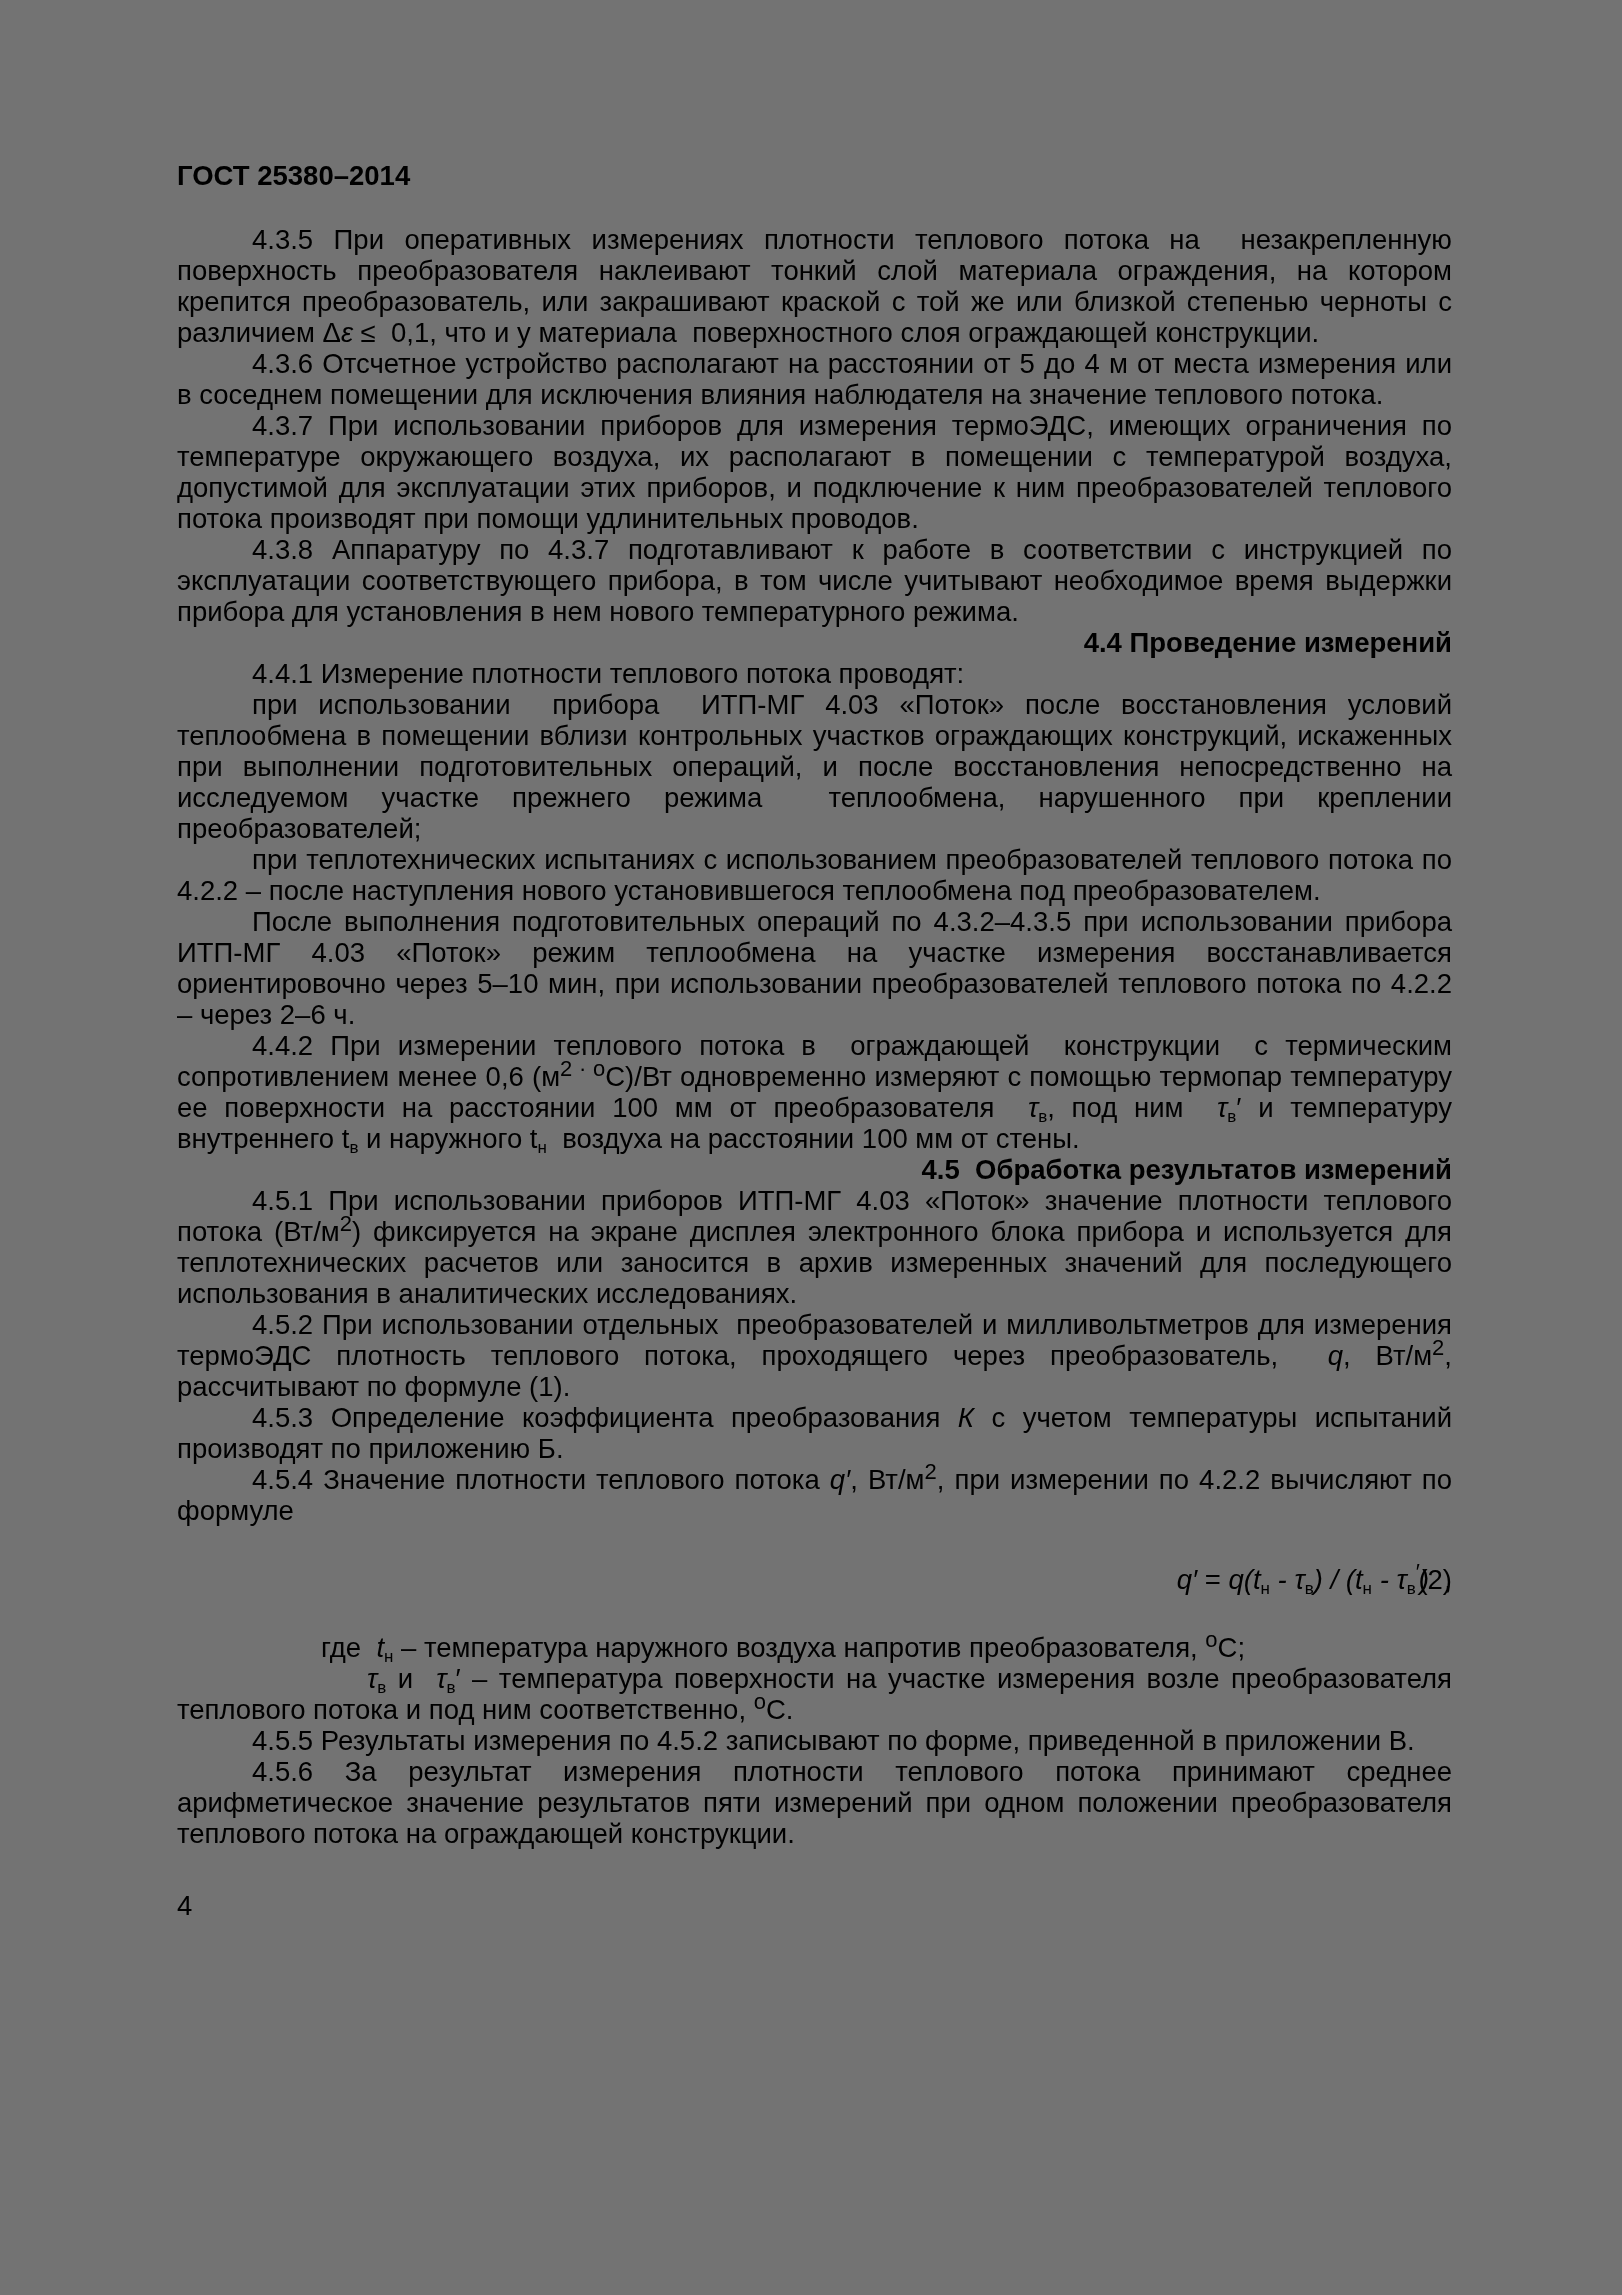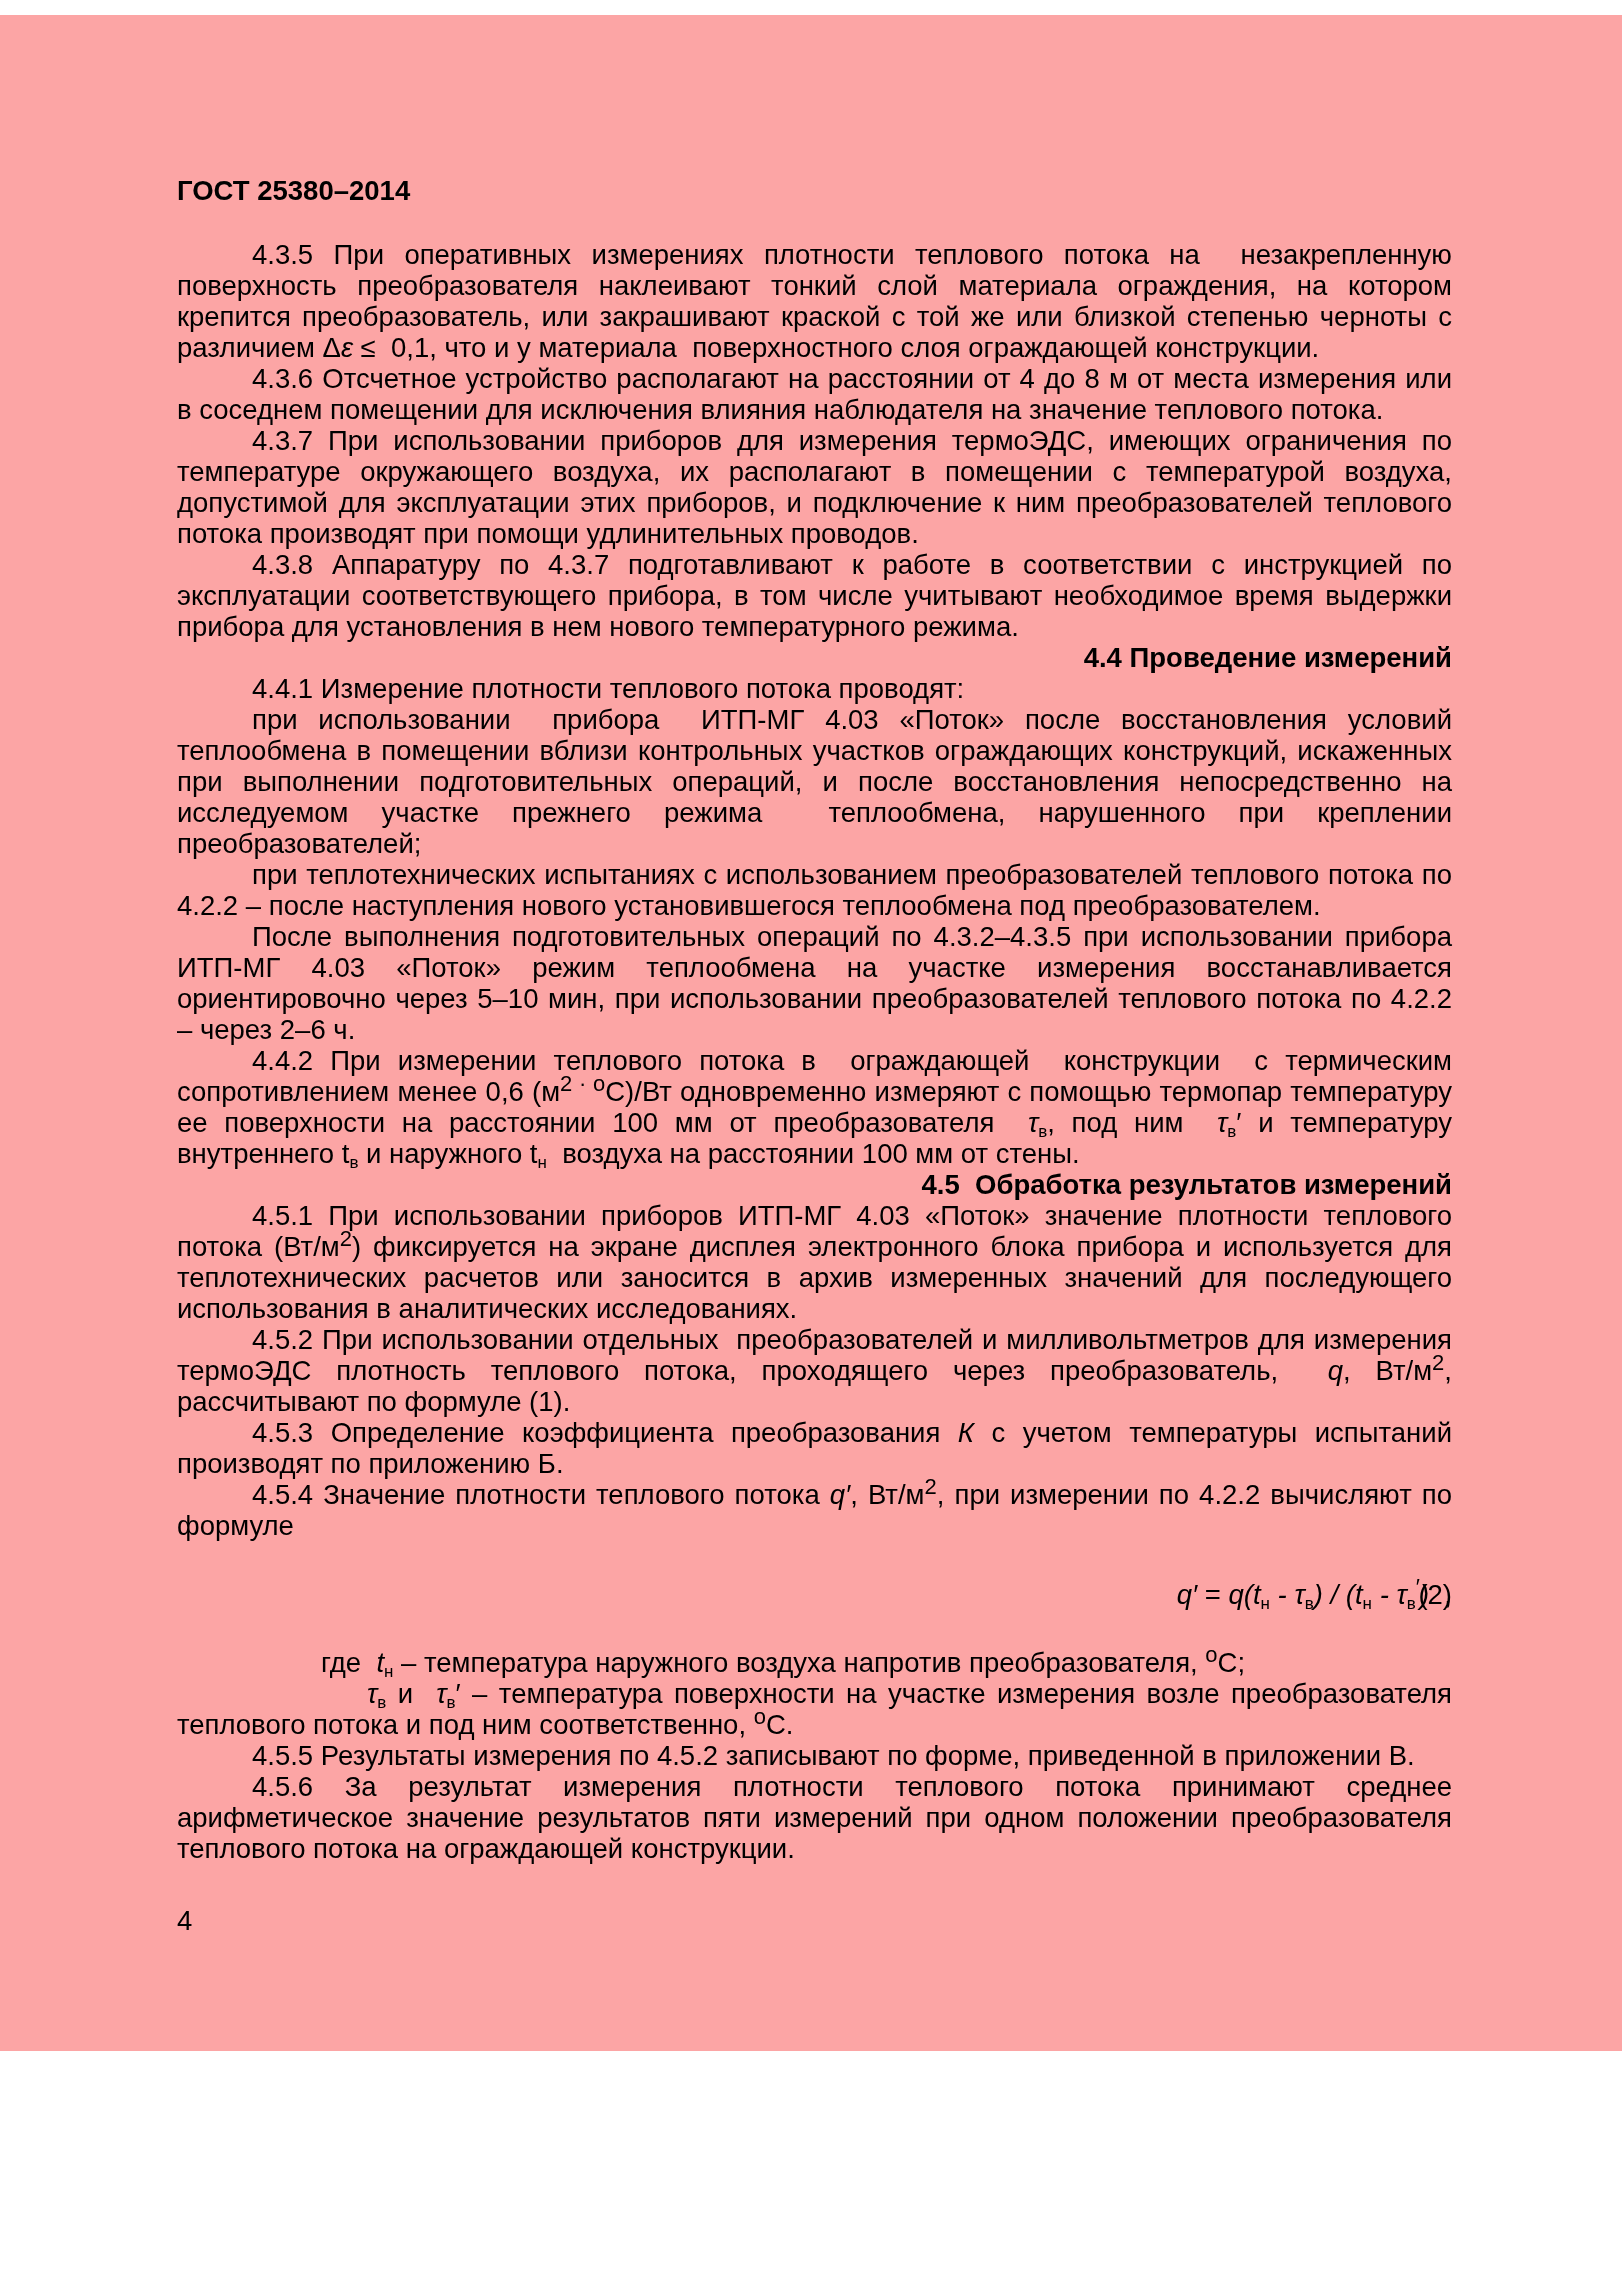--- a/index.html
+++ b/index.html
@@ -1,26 +1,25 @@
 <!DOCTYPE html>
 <html style="font-size:10.5px"><head>
 <meta charset="utf-8">
 <style>
   html, body { margin: 0; padding: 0; background: #ffffff; }
   .page {
     position: relative;
     width: 1623px;
-    height: 2036px;
-    background: #fca5a5;
+    height: 2295px;
+    background: #737373;
     color: #000000;
     font-family: "Liberation Sans", "DejaVu Sans", sans-serif;
     font-size: 27.5px;
     line-height: 31px;
     overflow: hidden;
-    margin-top: 15px;
   }
   .content {
     position: absolute;
     left: 177px;
     top: 160px;
     width: 1275px;
   }
   .doc-header {
     font-weight: bold;
     margin: 0 0 33px 0;
@@ -44,21 +43,21 @@
   .page-number { margin-top: 41px; text-align: left; }
 </style>
 </head>
 <body>
 
 <div class="page">
   <div class="content">
     <div class="doc-header">ГОСТ 25380–2014</div>
     <main>
         <div class="block p">4.3.5 При оперативных измерениях плотности теплового потока на&nbsp; незакрепленную поверхность преобразователя наклеивают тонкий слой материала ограждения, на котором крепится преобразователь, или закрашивают краской с той же или близкой степенью черноты с различием Δ<i>ε</i> ≤&nbsp; 0,1, что и у материала&nbsp; поверхностного слоя ограждающей конструкции.</div>
-        <div class="block p">4.3.6 Отсчетное устройство располагают на расстоянии от 4 до 8 м от места измерения или в соседнем помещении для исключения влияния наблюдателя на значение теплового потока.</div>
+        <div class="block p">4.3.6 Отсчетное устройство располагают на расстоянии от 5 до 4 м от места измерения или в соседнем помещении для исключения влияния наблюдателя на значение теплового потока.</div>
         <div class="block p">4.3.7 При использовании приборов для измерения термоЭДС, имеющих ограничения по температуре окружающего воздуха, их располагают в помещении с температурой воздуха, допустимой для эксплуатации этих приборов, и подключение к ним преобразователей теплового потока производят при помощи удлинительных проводов.</div>
         <div class="block p">4.3.8 Аппаратуру по 4.3.7 подготавливают к работе в соответствии с инструкцией по эксплуатации соответствующего прибора, в том числе учитывают необходимое время выдержки прибора для установления в нем нового температурного режима.</div>
         <div class="block h">4.4 Проведение измерений</div>
         <div class="block p">4.4.1 Измерение плотности теплового потока проводят:</div>
         <div class="block p">при использовании&nbsp; прибора&nbsp; ИТП-МГ 4.03 «Поток» после восстановления условий теплообмена в помещении вблизи контрольных участков ограждающих конструкций, искаженных при выполнении подготовительных операций, и после восстановления непосредственно на исследуемом участке прежнего режима&nbsp; теплообмена, нарушенного при креплении преобразователей;</div>
         <div class="block p">при теплотехнических испытаниях с использованием преобразователей теплового потока по 4.2.2 – после наступления нового установившегося теплообмена под преобразователем.</div>
         <div class="block p">После выполнения подготовительных операций по 4.3.2–4.3.5 при использовании прибора ИТП-МГ 4.03 «Поток» режим теплообмена на участке измерения восстанавливается ориентировочно через 5–10 мин, при использовании преобразователей теплового потока по 4.2.2 – через 2–6 ч.</div>
         <div class="block p">4.4.2 При измерении теплового потока в&nbsp; ограждающей&nbsp; конструкции&nbsp; с&nbsp;термическим сопротивлением менее 0,6 (м<sup>2 · о</sup>С)/Вт одновременно измеряют с помощью термопар температуру ее поверхности на расстоянии 100 мм от преобразователя&nbsp; <i>τ</i><sub>в</sub>, под ним&nbsp; <i>τ</i><sub>в</sub>′ и температуру внутреннего t<sub>в</sub> и наружного t<sub>н</sub>&nbsp; воздуха на расстоянии 100 мм от стены.</div>
         <div class="block h">4.5&nbsp; Обработка результатов измерений</div>
         <div class="block p">4.5.1 При использовании приборов ИТП-МГ 4.03 «Поток» значение плотности теплового потока (Вт/м<sup>2</sup>) фиксируется на экране дисплея электронного блока прибора и используется для теплотехнических расчетов или заносится в архив измеренных значений для последующего использования в аналитических исследованиях.</div>

